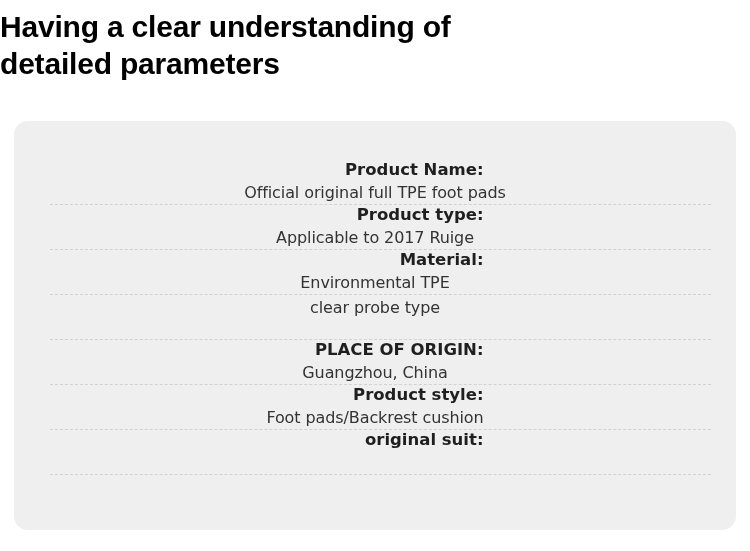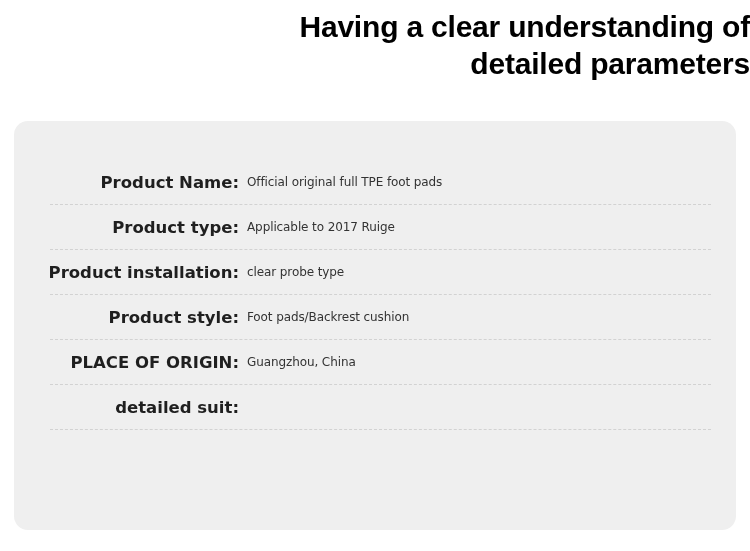--- a/index.html
+++ b/index.html
@@ -15,21 +15,21 @@
     overflow: hidden;
     position: relative;
   }
 
   
   .page-title {
     position: absolute;
     top: 8px;
     left: 0;
     width: 750px;
-    text-align: right;
+    text-align: left;
     font-family: "Liberation Sans", "DejaVu Sans", sans-serif;
     font-weight: bold;
     font-size: 30px;
     line-height: 37px;
     letter-spacing: -0.2px;
     color: #000000;
     white-space: pre-line;
   }
 
   
@@ -50,20 +50,21 @@
     left: 0;
     top: 39px;
     width: 722px;
   }
 
   .spec-row {
     position: relative;
     height: 45px;
     display: flex;
     align-items: center;
+    flex-direction: column;
   }
 
   .spec-label {
     width: 233px;              
     padding-right: 8px;
     box-sizing: border-box;
     text-align: right;
     font-family: "DejaVu Sans", "Liberation Sans", sans-serif;
     font-weight: bold;
     font-size: 16.5px;
@@ -71,21 +72,21 @@
     color: #1f1f1f;
     white-space: nowrap;
     flex: 0 0 auto;
   }
 
   .spec-value {
     flex: 1 1 auto;
     padding-left: 0px;
     font-family: "DejaVu Sans", "Liberation Sans", sans-serif;
     font-weight: normal;
-    font-size: 12px;
+    font-size: 16px;
     line-height: 25px;
     color: #333333;
     white-space: nowrap;
     letter-spacing: -0.1px;
   }
 
   
   .spec-divider {
     position: absolute;
     left: 36px;      
@@ -109,38 +110,42 @@
       <div class="spec-value">Official original full TPE foot pads</div>
       <div class="spec-divider"></div>
     </div>
 
     <div class="spec-row">
       <div class="spec-label">Product type:</div>
       <div class="spec-value">Applicable to 2017 Ruige</div>
       <div class="spec-divider"></div>
     </div>
 
+    <div class="spec-row">
+      <div class="spec-label">Material:</div>
+      <div class="spec-value">Environmental TPE</div>
+      <div class="spec-divider"></div>
+    </div>
 
     <div class="spec-row">
-      <div class="spec-label">Product installation:</div>
       <div class="spec-value">clear probe type</div>
+      <div class="spec-divider"></div>
+    </div>
+
+    <div class="spec-row">
+      <div class="spec-label">PLACE OF ORIGIN:</div>
+      <div class="spec-value">Guangzhou, China</div>
       <div class="spec-divider"></div>
     </div>
 
     <div class="spec-row">
       <div class="spec-label">Product style:</div>
       <div class="spec-value">Foot pads/Backrest cushion</div>
       <div class="spec-divider"></div>
     </div>
 
     <div class="spec-row">
-      <div class="spec-label">PLACE OF ORIGIN:</div>
-      <div class="spec-value">Guangzhou, China</div>
-      <div class="spec-divider"></div>
-    </div>
-
-    <div class="spec-row">
-      <div class="spec-label">detailed suit:</div>
+      <div class="spec-label">original suit:</div>
       <div class="spec-divider"></div>
     </div>
 
   </div>
 </div>
 
 </body></html>

